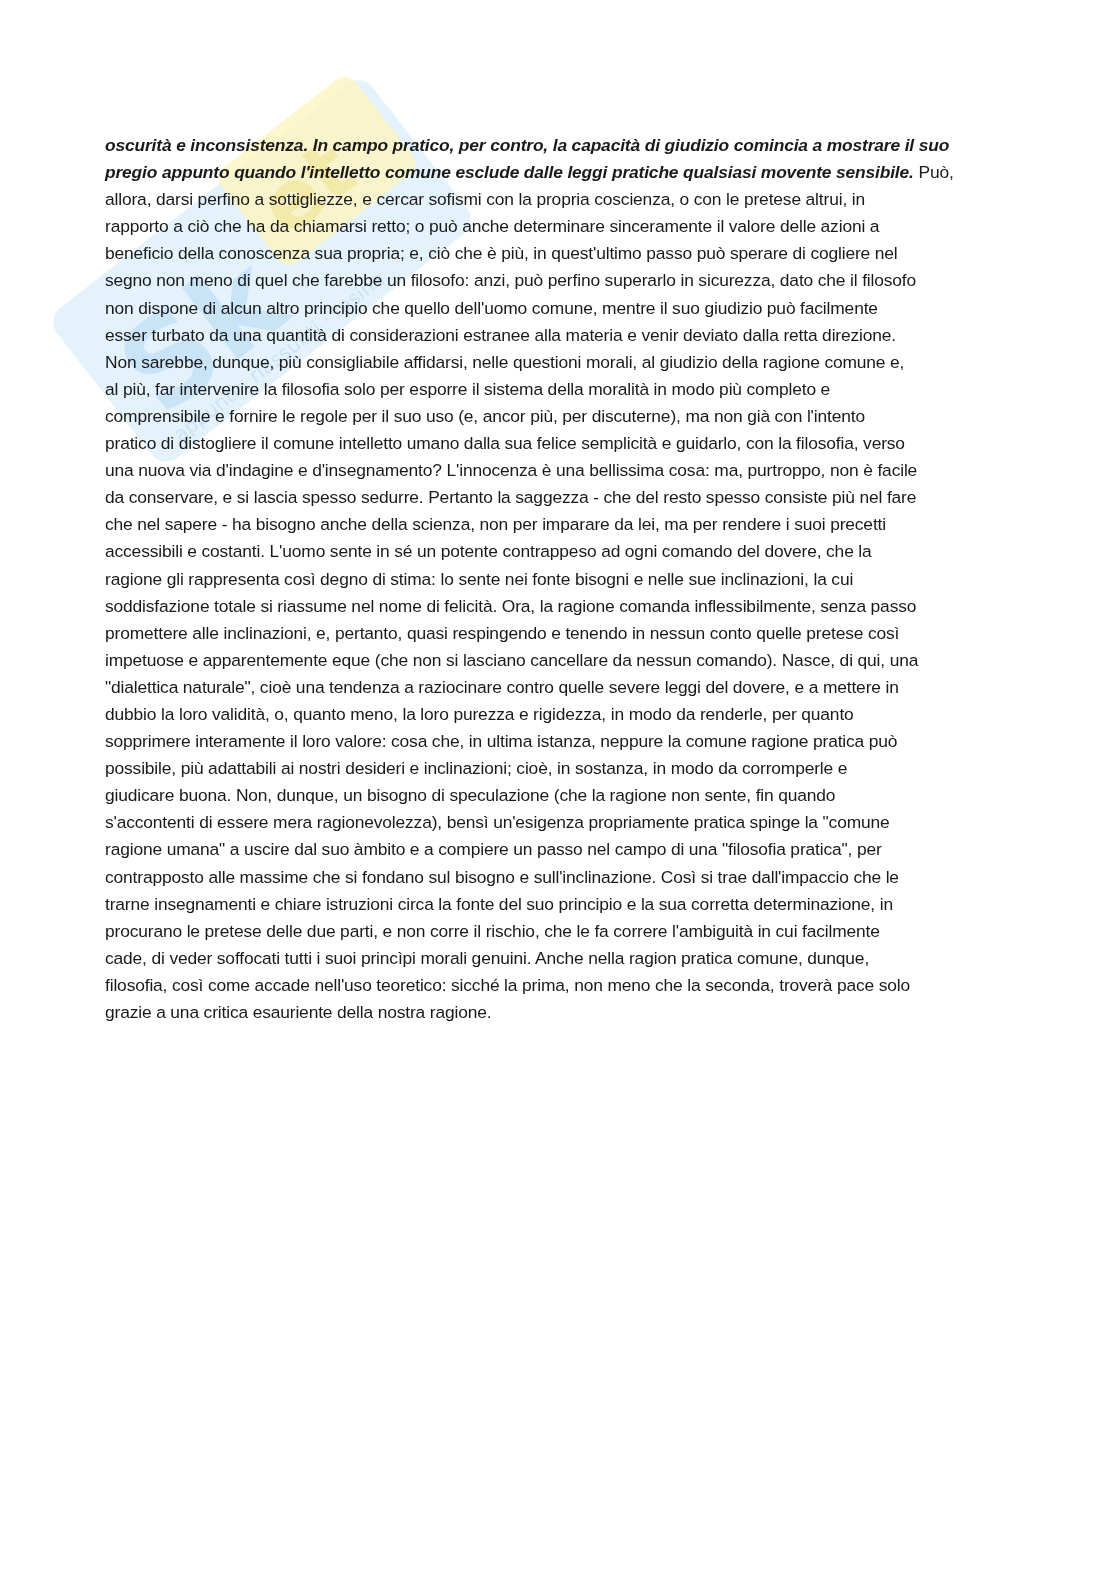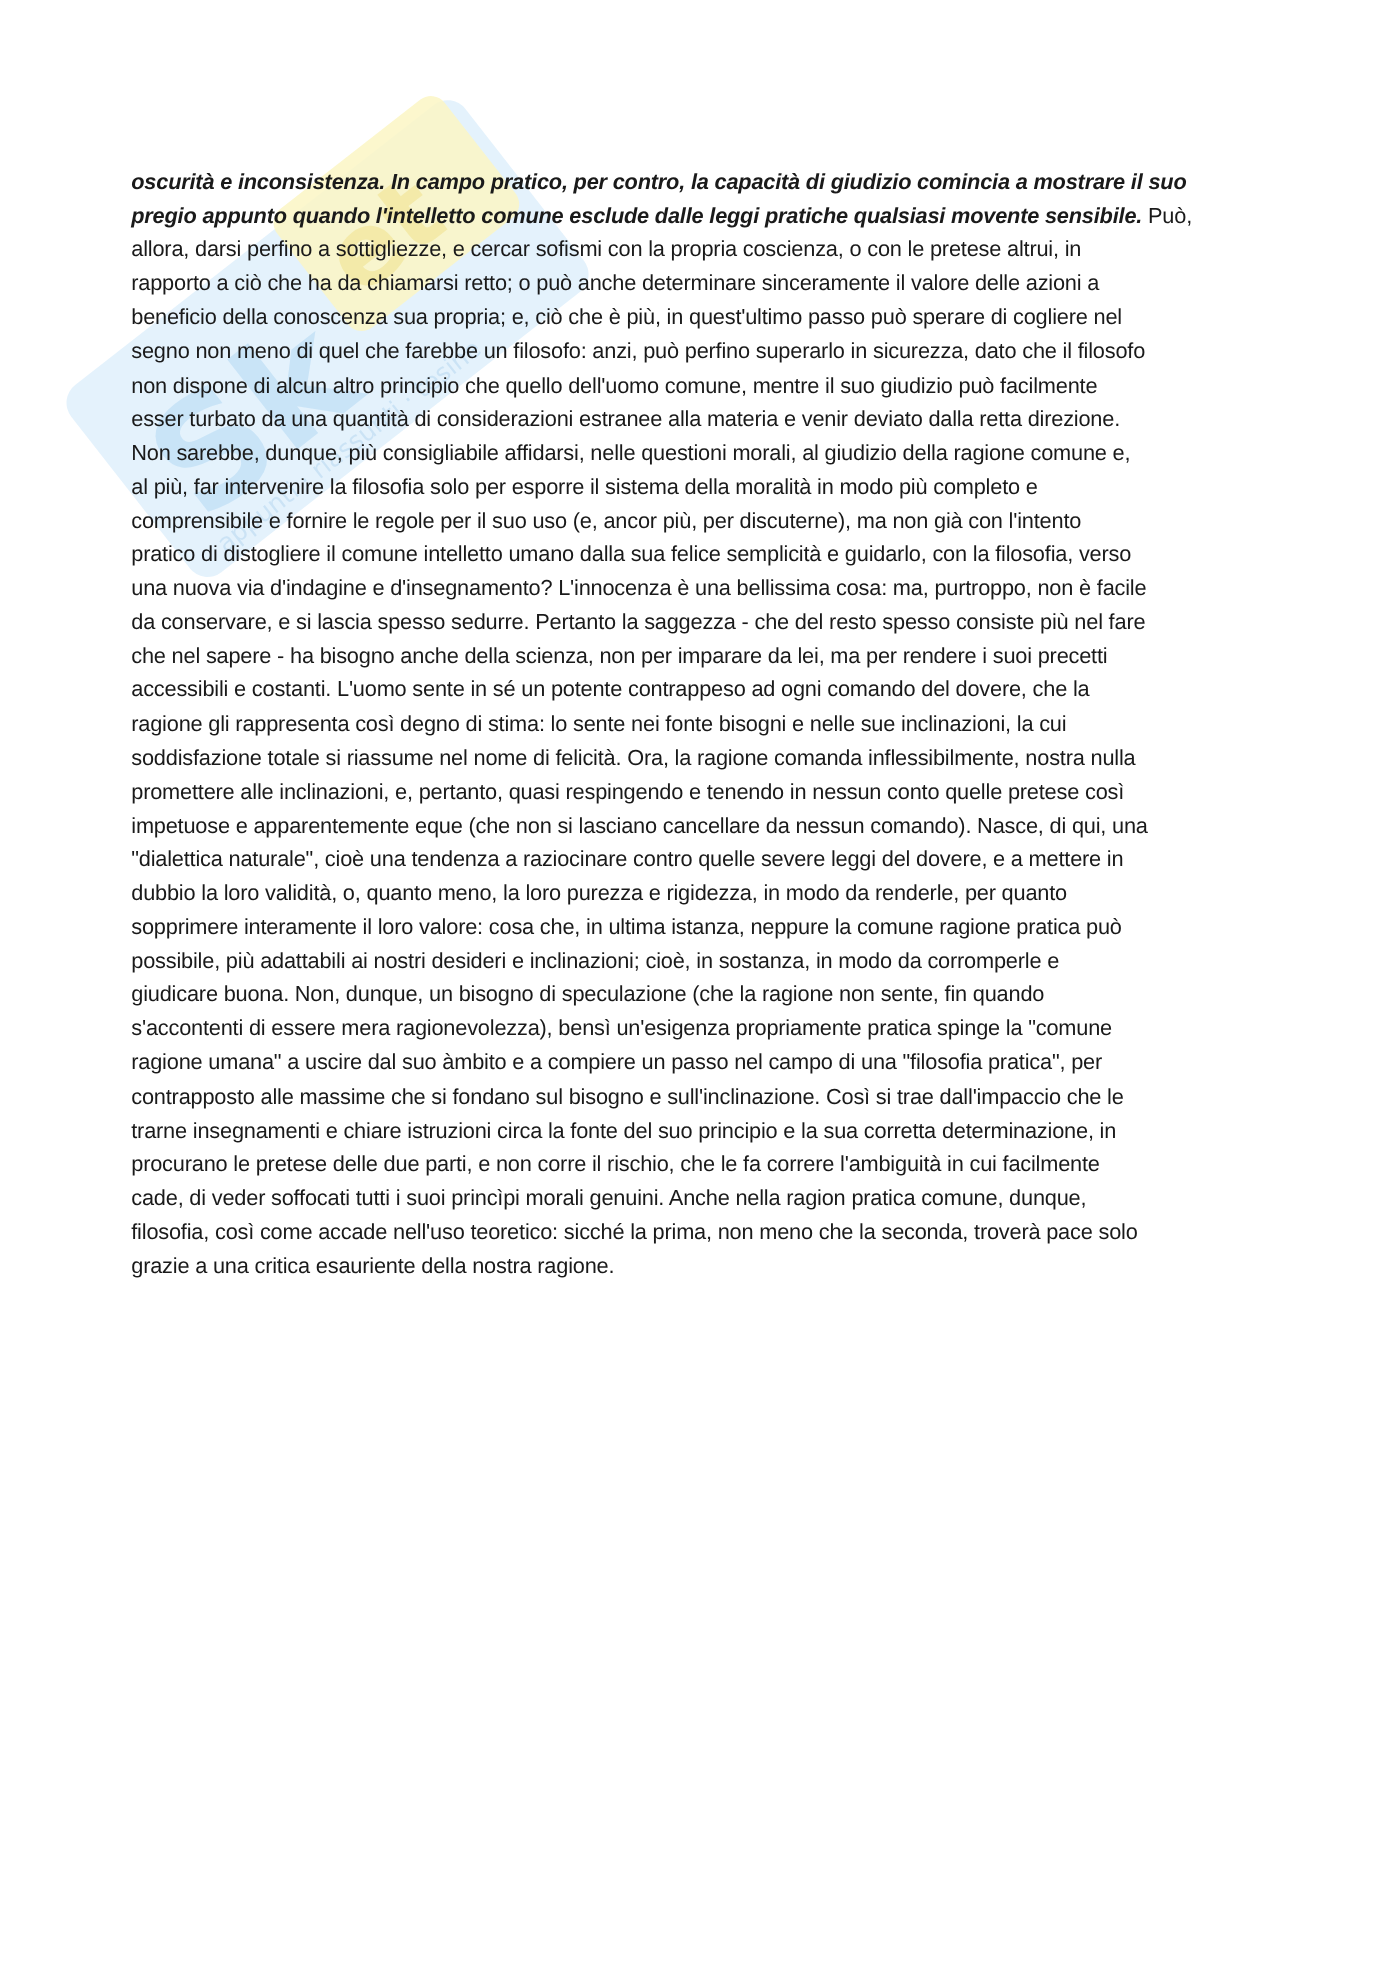--- a/index.html
+++ b/index.html
@@ -38,21 +38,21 @@
       <span class="line"><span class="b"></span><span>esser turbato da una quantità di considerazioni estranee alla materia e venir deviato dalla retta direzione.</span></span>
       <span class="line"><span class="b"></span><span>Non sarebbe, dunque, più consigliabile affidarsi, nelle questioni morali, al giudizio della ragione comune e,</span></span>
       <span class="line"><span class="b"></span><span>al più, far intervenire la filosofia solo per esporre il sistema della moralità in modo più completo e</span></span>
       <span class="line"><span class="b"></span><span>comprensibile e fornire le regole per il suo uso (e, ancor più, per discuterne), ma non già con l'intento</span></span>
       <span class="line"><span class="b"></span><span>pratico di distogliere il comune intelletto umano dalla sua felice semplicità e guidarlo, con la filosofia, verso</span></span>
       <span class="line"><span class="b"></span><span>una nuova via d'indagine e d'insegnamento? L'innocenza è una bellissima cosa: ma, purtroppo, non è facile</span></span>
       <span class="line"><span class="b"></span><span>da conservare, e si lascia spesso sedurre. Pertanto la saggezza - che del resto spesso consiste più nel fare</span></span>
       <span class="line"><span class="b"></span><span>che nel sapere - ha bisogno anche della scienza, non per imparare da lei, ma per rendere i suoi precetti</span></span>
       <span class="line"><span class="b"></span><span>accessibili e costanti. L'uomo sente in sé un potente contrappeso ad ogni comando del dovere, che la</span></span>
       <span class="line"><span class="b"></span><span>ragione gli rappresenta così degno di stima: lo sente nei fonte bisogni e nelle sue inclinazioni, la cui</span></span>
-      <span class="line"><span class="b"></span><span>soddisfazione totale si riassume nel nome di felicità. Ora, la ragione comanda inflessibilmente, nostra nulla</span></span>
+      <span class="line"><span class="b"></span><span>soddisfazione totale si riassume nel nome di felicità. Ora, la ragione comanda inflessibilmente, senza passo</span></span>
       <span class="line"><span class="b"></span><span>promettere alle inclinazioni, e, pertanto, quasi respingendo e tenendo in nessun conto quelle pretese così</span></span>
       <span class="line"><span class="b"></span><span>impetuose e apparentemente eque (che non si lasciano cancellare da nessun comando). Nasce, di qui, una</span></span>
       <span class="line"><span class="b"></span><span>"dialettica naturale", cioè una tendenza a raziocinare contro quelle severe leggi del dovere, e a mettere in</span></span>
       <span class="line"><span class="b"></span><span>dubbio la loro validità, o, quanto meno, la loro purezza e rigidezza, in modo da renderle, per quanto</span></span>
       <span class="line"><span class="b"></span><span>sopprimere interamente il loro valore: cosa che, in ultima istanza, neppure la comune ragione pratica può</span></span>
       <span class="line"><span class="b"></span><span>possibile, più adattabili ai nostri desideri e inclinazioni; cioè, in sostanza, in modo da corromperle e</span></span>
       <span class="line"><span class="b"></span><span>giudicare buona. Non, dunque, un bisogno di speculazione (che la ragione non sente, fin quando</span></span>
       <span class="line"><span class="b"></span><span>s'accontenti di essere mera ragionevolezza), bensì un'esigenza propriamente pratica spinge la "comune</span></span>
       <span class="line"><span class="b"></span><span>ragione umana" a uscire dal suo àmbito e a compiere un passo nel campo di una "filosofia pratica", per</span></span>
       <span class="line"><span class="b"></span><span>contrapposto alle massime che si fondano sul bisogno e sull'inclinazione. Così si trae dall'impaccio che le</span></span>

